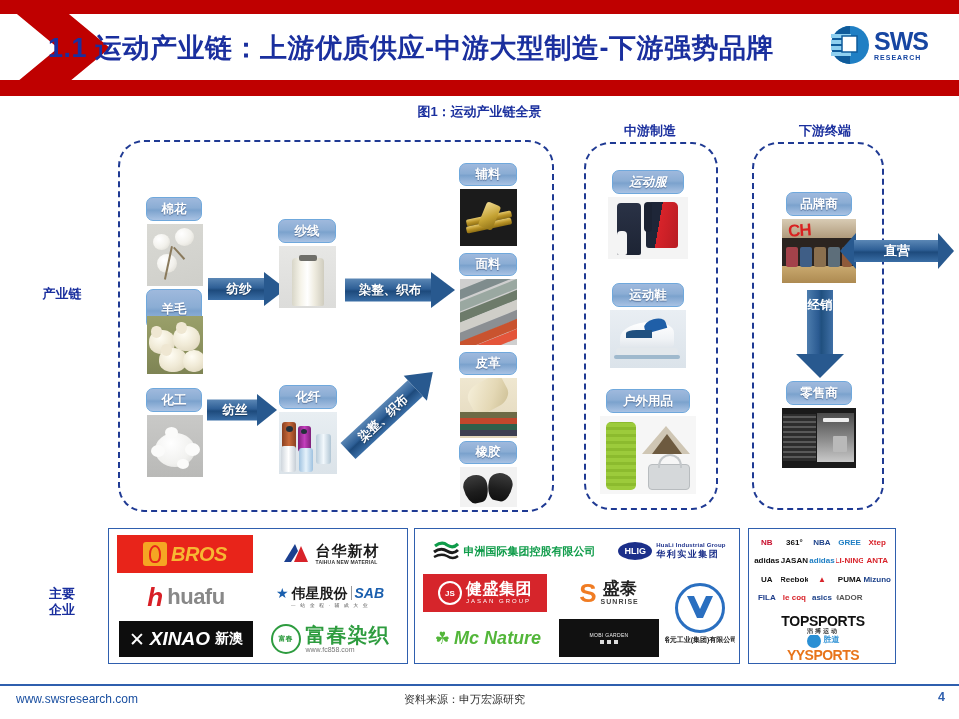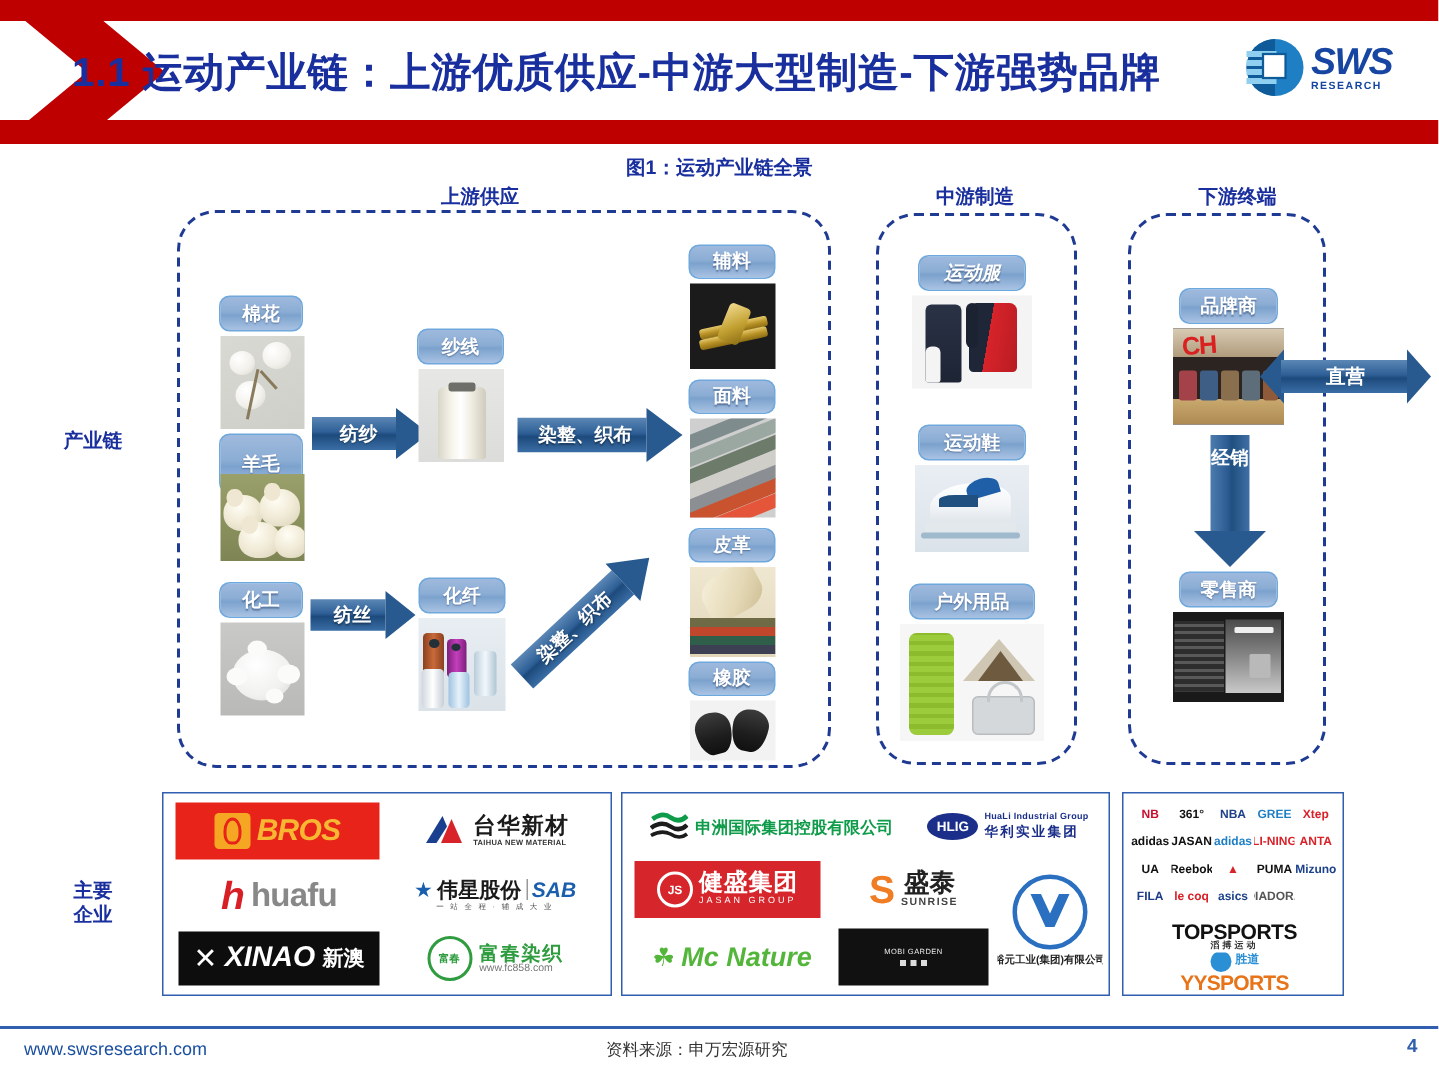--- a/index.html
+++ b/index.html
@@ -18,21 +18,21 @@
   .hdr-red-bottom{position:absolute;left:0;top:80px;width:959px;height:16px;background:#bf0000;}
   .hdr-chev{position:absolute;left:0;top:0;width:110px;height:96px;background:#bf0000;
     clip-path:polygon(0 0,52px 0,110px 48px,52px 96px,0 96px,58px 48px);}
   .hdr-white{position:absolute;left:60px;top:14px;width:899px;height:66px;background:#fff;}
   .hdr-title{position:absolute;left:48px;top:24px;width:810px;height:48px;
     display:flex;align-items:center;
     font-size:27px;font-weight:bold;color:#1a2f9e;letter-spacing:0.5px;white-space:nowrap;}
   .sws-logo{position:absolute;right:8px;top:16px;width:126px;height:58px;display:flex;align-items:center;gap:3px;}
   .sws-mark{position:relative;width:46px;height:46px;flex:none;}
   .sws-txt{display:flex;flex-direction:column;line-height:1;}
-  .sws-txt .m{font-size:25px;font-weight:bold;color:#1746a2;letter-spacing:-1px;font-style:italic;}
+  .sws-txt .m{font-size:25px;font-weight:bold;color:#1746a2;letter-spacing:-1px;}
   .sws-txt .s{font-size:7px;font-weight:bold;color:#1746a2;letter-spacing:1px;}
 
   
   .fig-title{position:absolute;left:0;top:103px;width:959px;text-align:center;
     font-size:13px;font-weight:bold;color:#1a2f9e;}
 
   
   .sec-head{position:absolute;font-size:13px;font-weight:bold;color:#1a2f9e;text-align:center;}
 
   
@@ -190,21 +190,21 @@
   .lg-weixing .r2{font-size:5px;color:#555;letter-spacing:1.5px;margin-top:2px;}
 
   .lg-xinao{background:#0d0d0d;display:flex;align-items:center;gap:5px;padding:0 6px;}
   .lg-xinao .x{color:#fff;font-size:19px;font-weight:bold;font-style:italic;}
   .lg-xinao .cn{color:#fff;font-size:14px;font-weight:bold;}
 
   .lg-fuchun{display:flex;align-items:center;gap:5px;}
   .lg-fuchun .circ{width:26px;height:26px;border-radius:50%;border:2px solid #2e9c3f;flex:none;
     display:flex;align-items:center;justify-content:center;color:#2e9c3f;font-size:7px;font-weight:bold;}
   .lg-fuchun .tw{display:flex;flex-direction:column;line-height:1.05;}
-  .lg-fuchun .cn{font-size:13px;font-weight:bold;color:#2e9c3f;letter-spacing:1px;}
+  .lg-fuchun .cn{font-size:20px;font-weight:bold;color:#2e9c3f;letter-spacing:1px;}
   .lg-fuchun .url{font-size:7px;color:#777;}
 
   .lg-shenzhou{display:flex;align-items:center;gap:5px;}
   .lg-shenzhou .mk{width:26px;height:20px;position:relative;flex:none;}
   .lg-shenzhou .cn{font-size:11px;font-weight:bold;color:#0f9c4a;white-space:nowrap;}
 
   .lg-hlig{display:flex;align-items:center;gap:4px;}
   .lg-hlig .ov{width:34px;height:18px;border-radius:50%;background:#1b2f8a;color:#fff;
     font-size:9px;font-weight:bold;display:flex;align-items:center;justify-content:center;flex:none;}
   .lg-hlig .tw{display:flex;flex-direction:column;line-height:1.15;}
@@ -285,21 +285,20 @@
       </div>
       <div class="sws-txt">
         <span class="m">SWS</span>
         <span class="s">RESEARCH</span>
       </div>
     </div>
   </div>
 
   <div class="fig-title">图1：运动产业链全景</div>
 
-  <div class="sec-head" style="left:230px;top:122px;width:180px;">上游供应</div>
   <div class="sec-head" style="left:595px;top:122px;width:110px;">中游制造</div>
   <div class="sec-head" style="left:770px;top:122px;width:110px;">下游终端</div>
 
   <div class="row-label" style="left:22px;top:286px;width:80px;">产业链</div>
   <div class="row-label" style="left:22px;top:586px;width:80px;">
     <div>主要</div>
     <div>企业</div>
   </div>
 
   <div class="dash-box" style="left:118px;top:140px;width:432px;height:368px;"></div>

